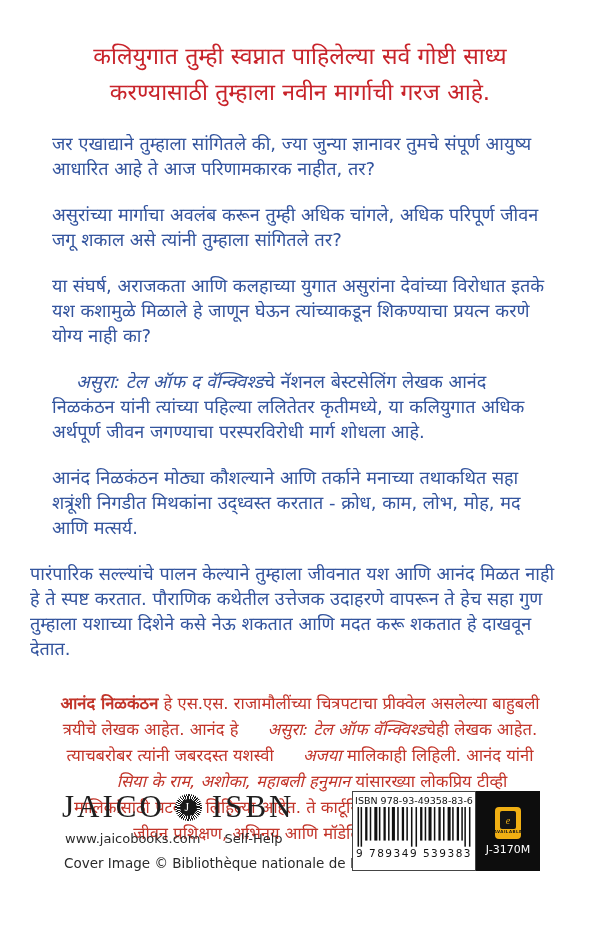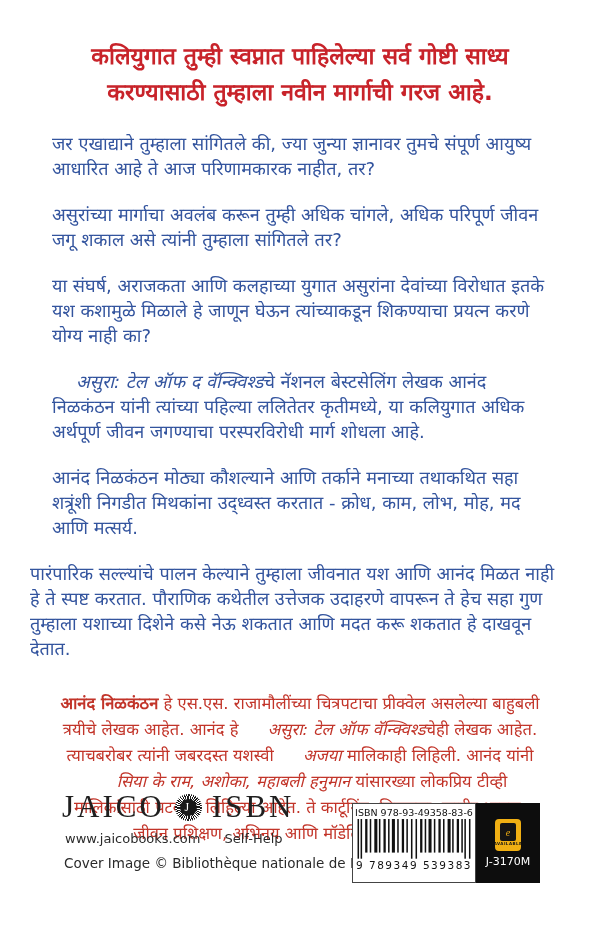--- a/index.html
+++ b/index.html
@@ -9,21 +9,21 @@
     width:600px; height:929px;
     margin:0 auto;
     background:#ffffff;
     font-family:"DejaVu Sans", sans-serif;
     overflow:hidden;
   }
   .headline {
     margin:38px 55px 0 55px;
     text-align:center;
     color:#c8232a;
-    font-weight:bold;
+    font-weight:normal;
     font-size:23px;
     line-height:36px;
   }
   .body-copy { margin-top:18px; }
   .para {
     color:#33549e;
     font-size:18px;
     line-height:25px;
     text-align:left;
     margin:21px 52px 0 52px;
@@ -60,21 +60,21 @@
   .pub-meta {
     display:flex; gap:24px; margin-top:6px; margin-left:3px;
     font-size:13px; color:#2a2a2a;
   }
   .credit {
     position:absolute; left:64px; top:72px;
     font-size:13.5px; color:#2a2a2a;
   }
   .barcode-block {
     position:absolute; left:352px; top:8px;
-    display:flex; width:188px; height:92px;align-items:flex-end;
+    display:flex; width:188px; height:92px;
   }
   .barcode-white {
     background:#ffffff; border:1px solid #444;
     width:124px; height:80px;
     display:flex; flex-direction:column; align-items:center;
     padding-top:3px;
   }
   .isbn-label { font-size:9.5px; color:#111; white-space:nowrap; }
   .bars { margin-top:1px; }
   .barcode-digits {

